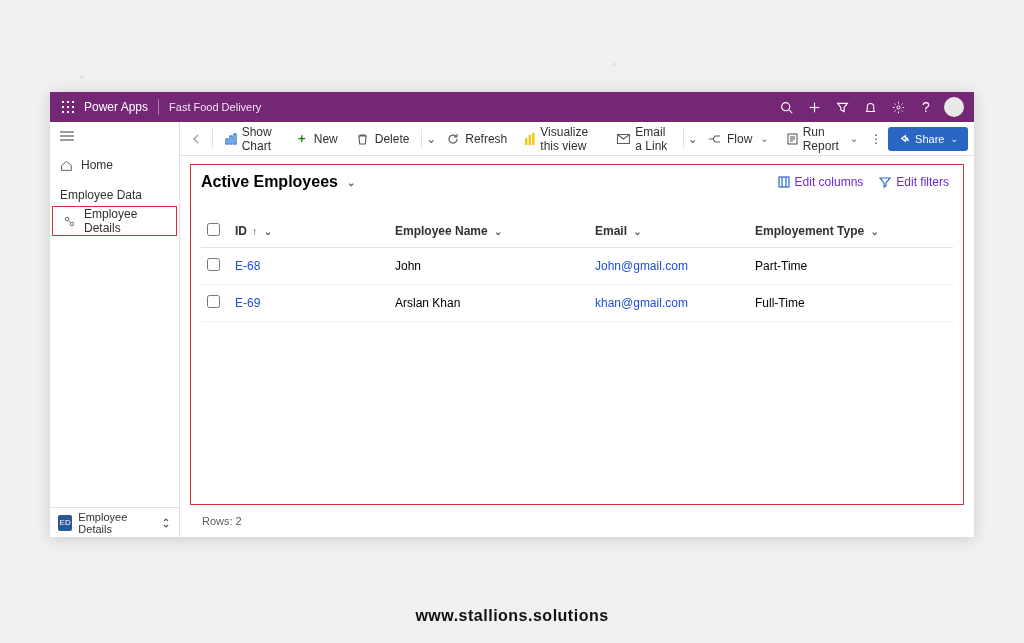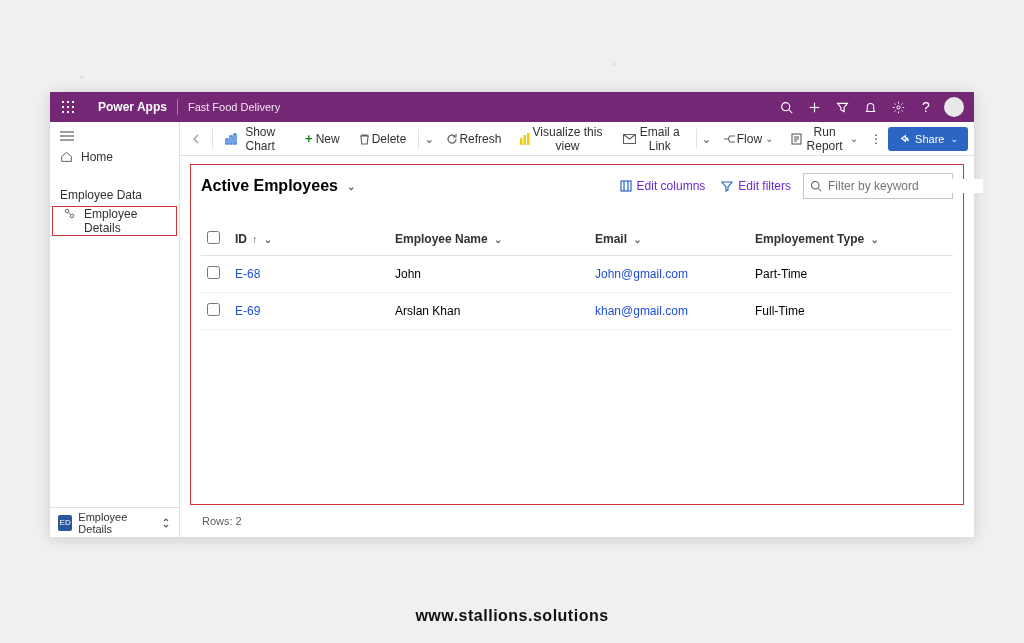--- a/index.html
+++ b/index.html
@@ -39,21 +39,21 @@
     color: #fff;
     font-size: 12px;
     padding: 0 6px;
   }
   .waffle {
     width: 24px; height: 24px;
     display: flex; align-items: center; justify-content: center;
     cursor: pointer;
   }
   .waffle svg { fill: #fff; }
-  .app-title { font-weight: 700; margin-left: 18px; }
+  .app-title { font-weight: 400; margin-left: 4px; }
   .vbar { width:1px; height:16px; background: rgba(255,255,255,.4); margin: 0 10px; }
   .env-name { font-size: 11px; color: #f3e6f3; }
   .titlebar .spacer { flex: 1; }
   .hicon {
     width: 28px; height: 30px;
     display:flex; align-items:center; justify-content:center;
     color:#fff; cursor:pointer;
   }
   .avatar-circ {
     width:20px; height:20px; border-radius:50%;
@@ -66,21 +66,21 @@
     border-right: 1px solid #e1e1e1;
     display:flex; flex-direction:column;
     font-size: 12px;
     color:#323130;
   }
   .ham {
     height:28px; display:flex; align-items:center;
     padding-left:10px; color:#605e5c;
   }
   .side-item {
-    height:30px; display:flex; gap:8px;
+    height:30px; display:flex; align-items:center; gap:8px;
     padding-left:10px; cursor:pointer;
   }
   .side-item.active {
     border: 1.5px solid #d13434;
     margin: 0 2px;
   }
   .side-section {
     font-weight:400; padding:8px 10px 4px;
   }
   .side-bottom {
@@ -94,24 +94,23 @@
     display:flex; align-items:center; justify-content:center;
   }
   .main { flex:1; display:flex; flex-direction:column; min-width:0; }
   
   .cmdbar {
     height:34px; border-bottom:1px solid #e1e1e1;
     display:flex; align-items:center; gap:2px;
     padding:0 6px; font-size:12px; color:#323130;
   }
   .cmd {
-    display:flex; align-items:center; 
+    display:flex; align-items:center; gap:5px;
     padding:0 8px; height:26px; cursor:pointer;
     border-radius:2px;
-    text-align:center;
   }
   .cmd .ico { width:14px; height:14px; display:flex; align-items:center; justify-content:center; }
   .chev-split { width:16px; display:flex; justify-content:center; color:#605e5c; cursor:pointer;}
   .divider { width:1px; height:20px; background:#e1e1e1; margin:0 2px; }
   .cmdbar .grow { flex:1; }
   .sharebtn {
     background:#2b66c4; color:#fff; height:24px;
     padding:0 10px; border-radius:3px; display:flex;
     align-items:center; gap:6px; font-size:11px; cursor:pointer;
   }
@@ -380,29 +379,20 @@
                 </span>
               <span>Edit columns</span>
             </div>
             <div class="toolbtn">
               <span>
                   <svg width="12" height="12" viewBox="0 0 12 12" fill="none" stroke="#2b66c4" stroke-width="1.2">
                     <path d="M1 2h10L7 7v3l-2 1V7L1 2z"></path>
                   </svg>
                 </span>
               <span>Edit filters</span>
-            </div>
-            <div class="filterbox">
-              <span>
-                  <svg width="12" height="12" viewBox="0 0 16 16" fill="none" stroke="#605e5c" stroke-width="1.4">
-                    <circle cx="7" cy="7" r="5"></circle>
-                    <line x1="11" y1="11" x2="15" y2="15"></line>
-                  </svg>
-                </span>
-              <input placeholder="Filter by keyword" style="">
             </div>
           </div>
 
           <table class="grid">
             <thead>
               <tr>
                 <th class="cbcell"><input type="checkbox" style=""></th>
                 <th style="width:160px;">
                   <span>ID</span>
                   <span class="sort-arrow">↑</span>

